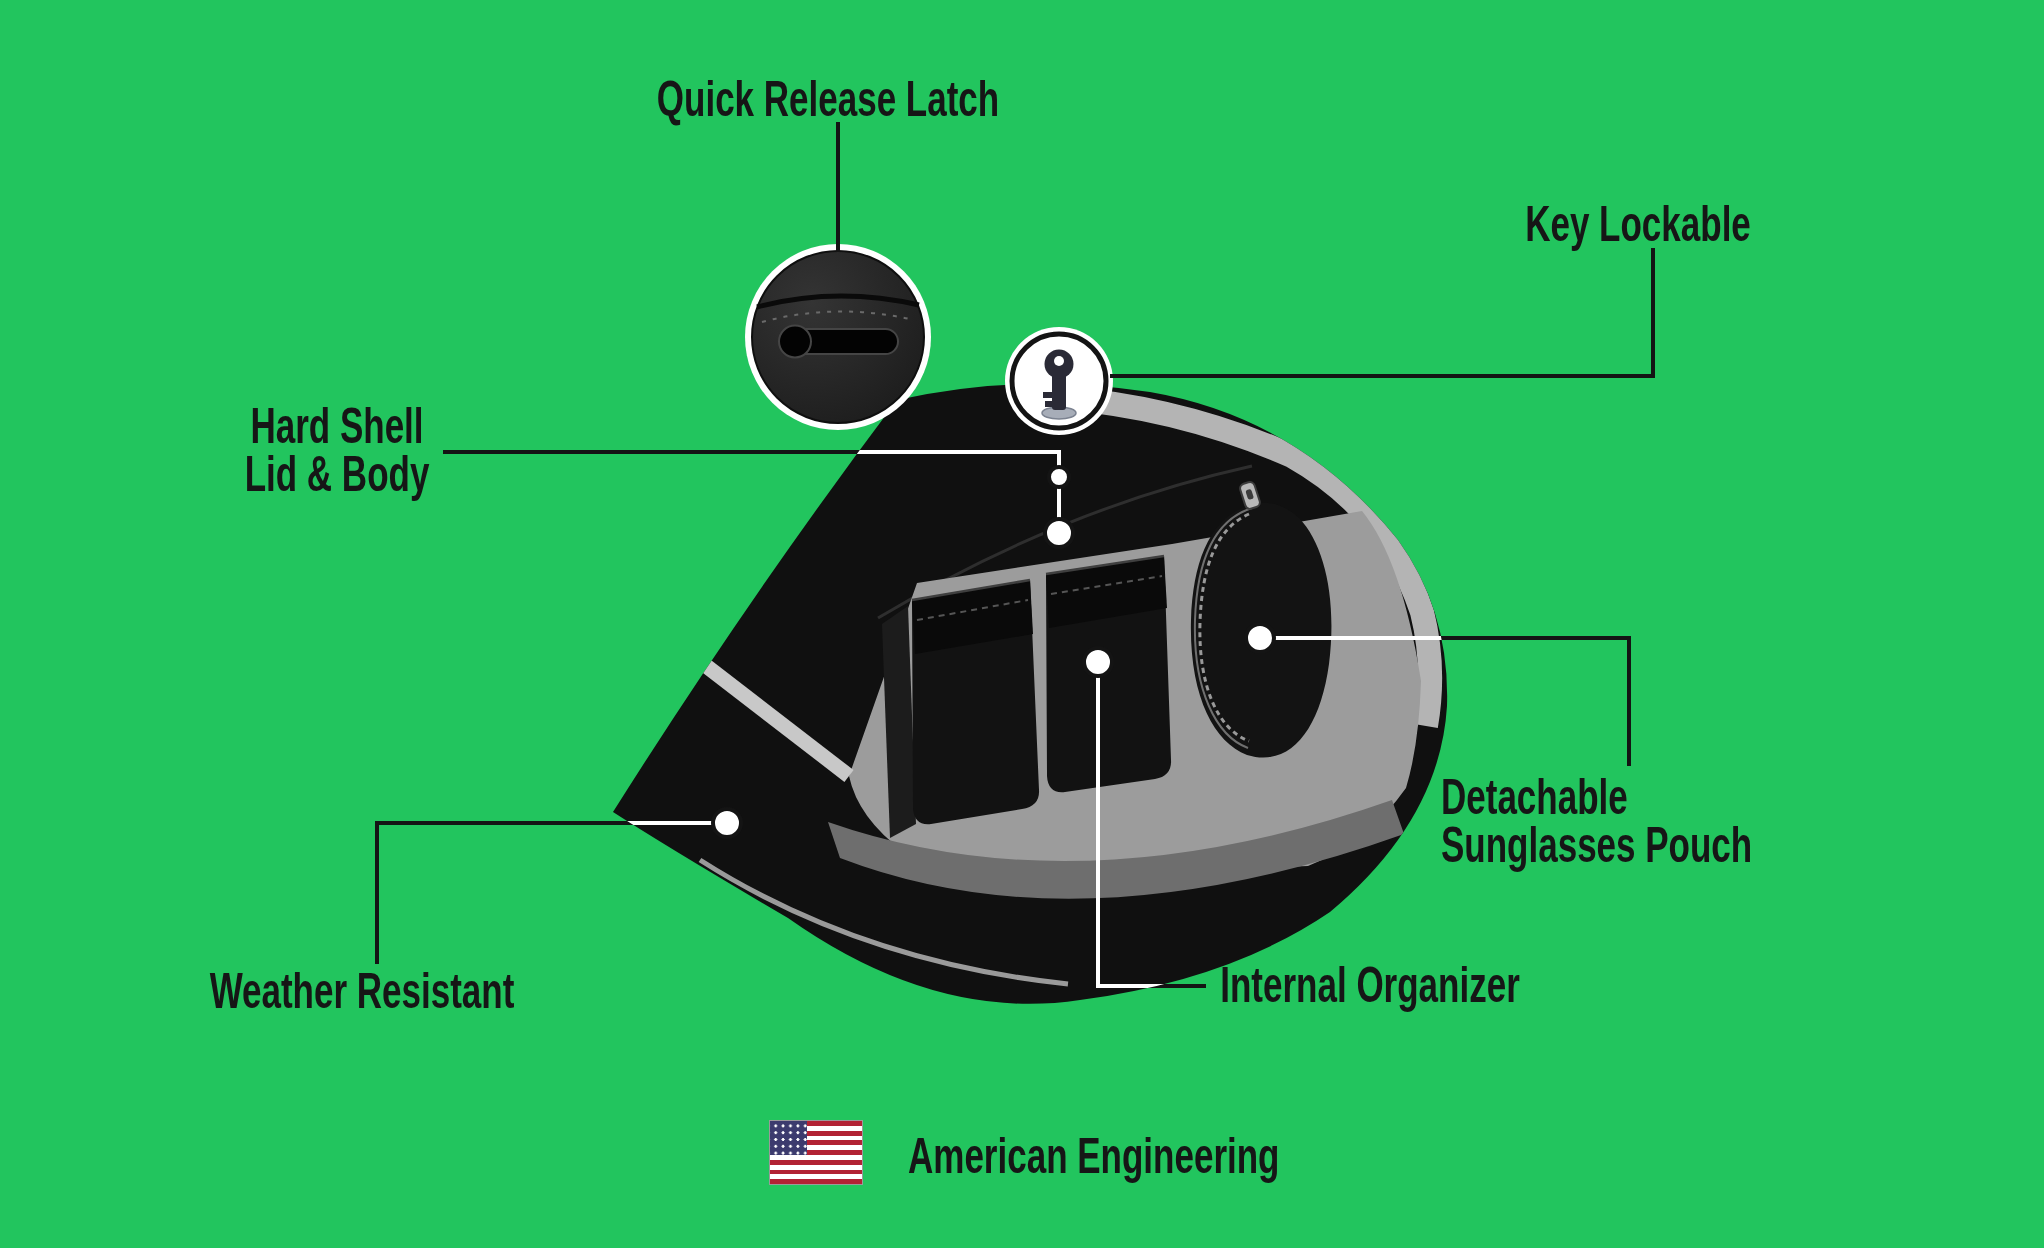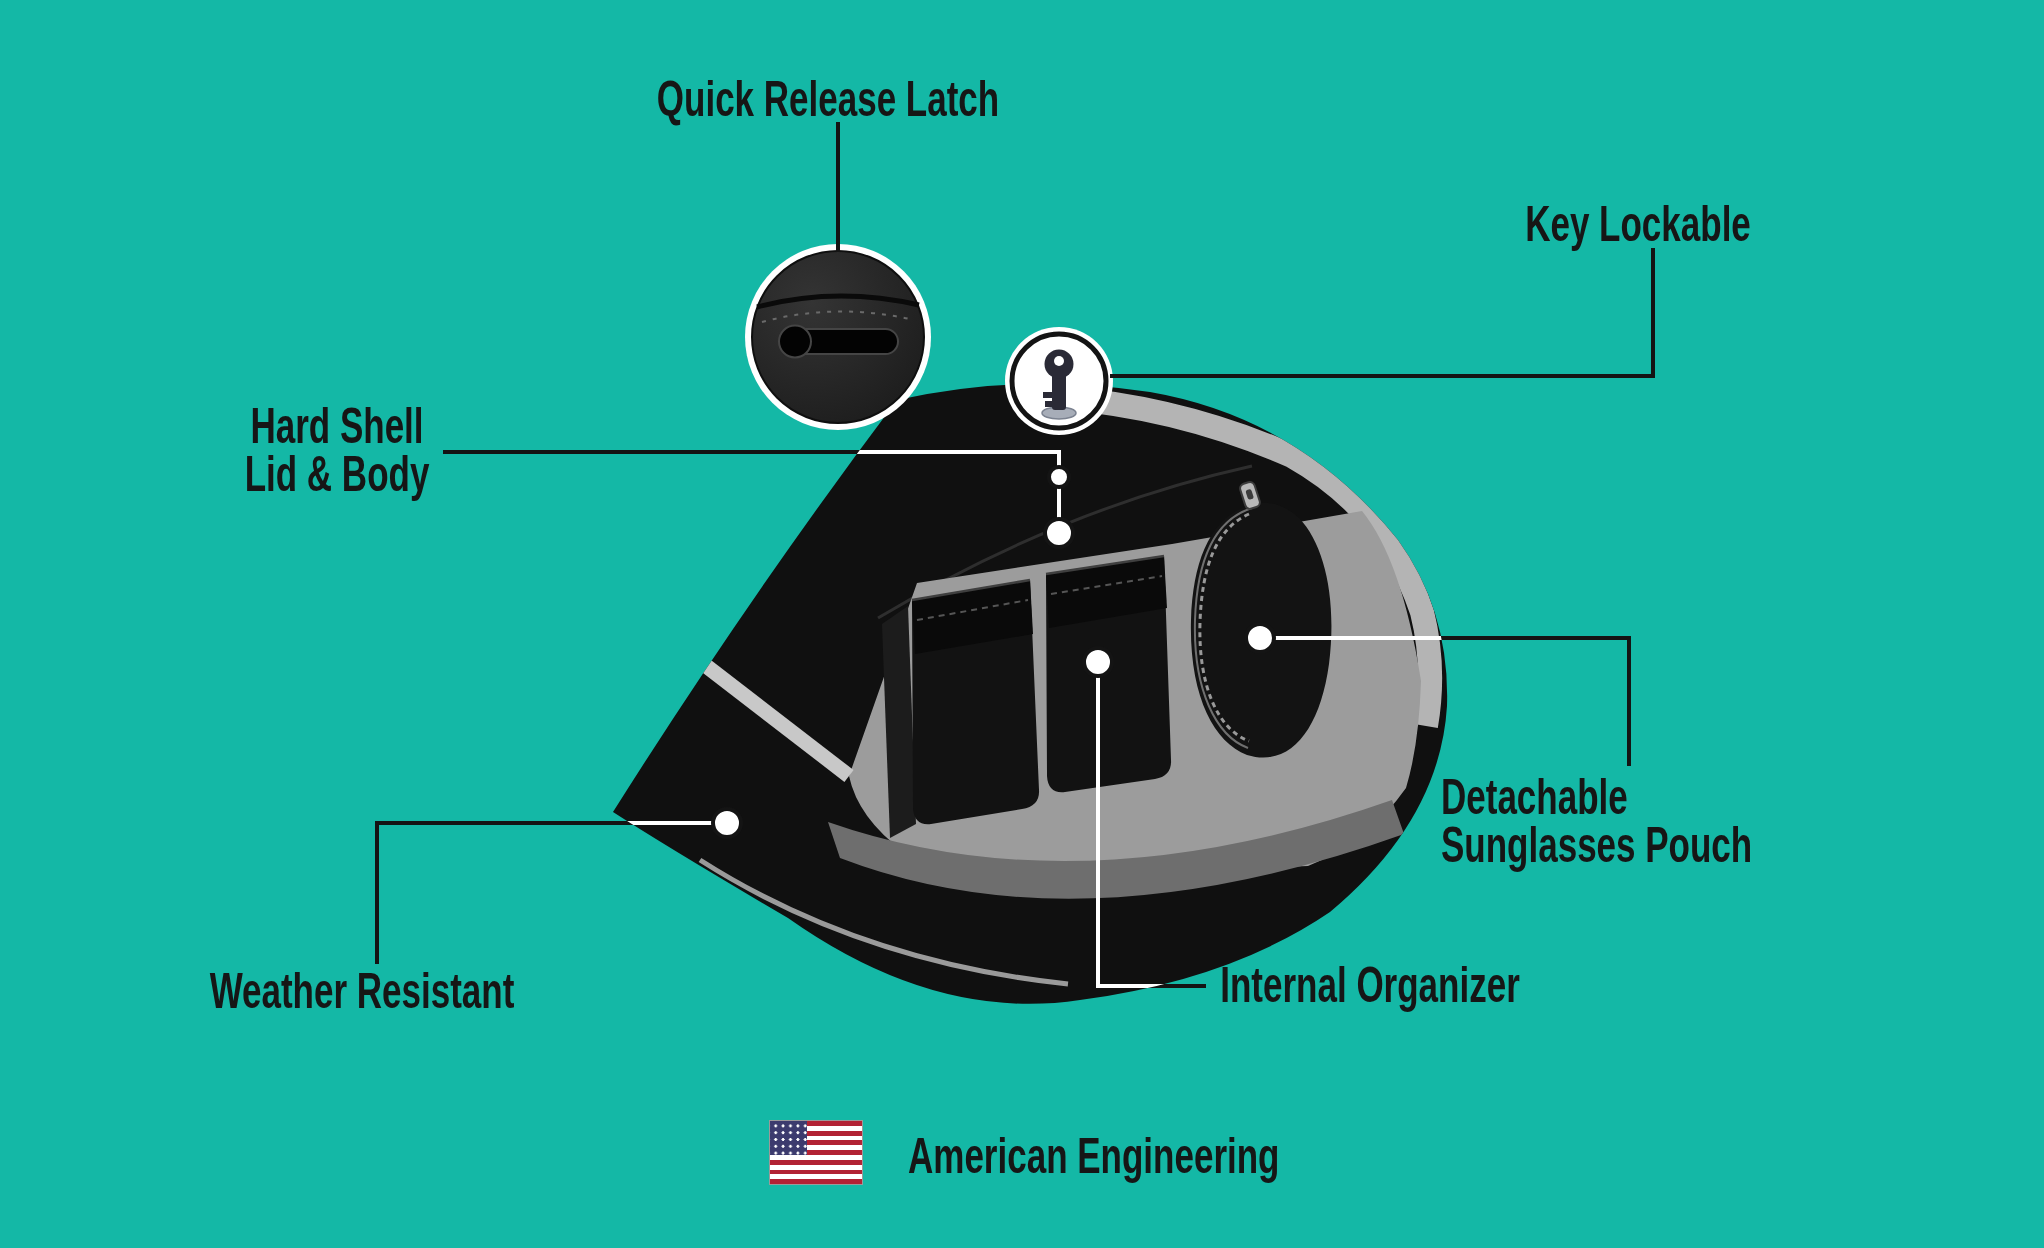--- a/index.html
+++ b/index.html
@@ -1,17 +1,17 @@
 <!DOCTYPE html>
 <html><head>
 <meta charset="utf-8">
 <style>
   html,body { margin:0; padding:0; background:#ffffff; }
   .stage {
-    position:relative; width:2044px; height:1248px; background:#14b8a6;
+    position:relative; width:2044px; height:1248px; background:#22c55e;
     overflow:hidden; font-family:"Liberation Sans", sans-serif;
   }
   .illustration { position:absolute; left:0; top:0; width:2044px; height:1248px; }
   .label {
     position:absolute; font-weight:700; font-size:50px; line-height:50px;
     color:#161616; white-space:nowrap; letter-spacing:0;
   }
   .label.multiline { line-height:48px; }
   .label.centered { transform: translateX(-50%) scaleX(0.7); text-align:center; }
   .label.leftal  { transform: scaleX(0.7); transform-origin:left center; text-align:left; }

